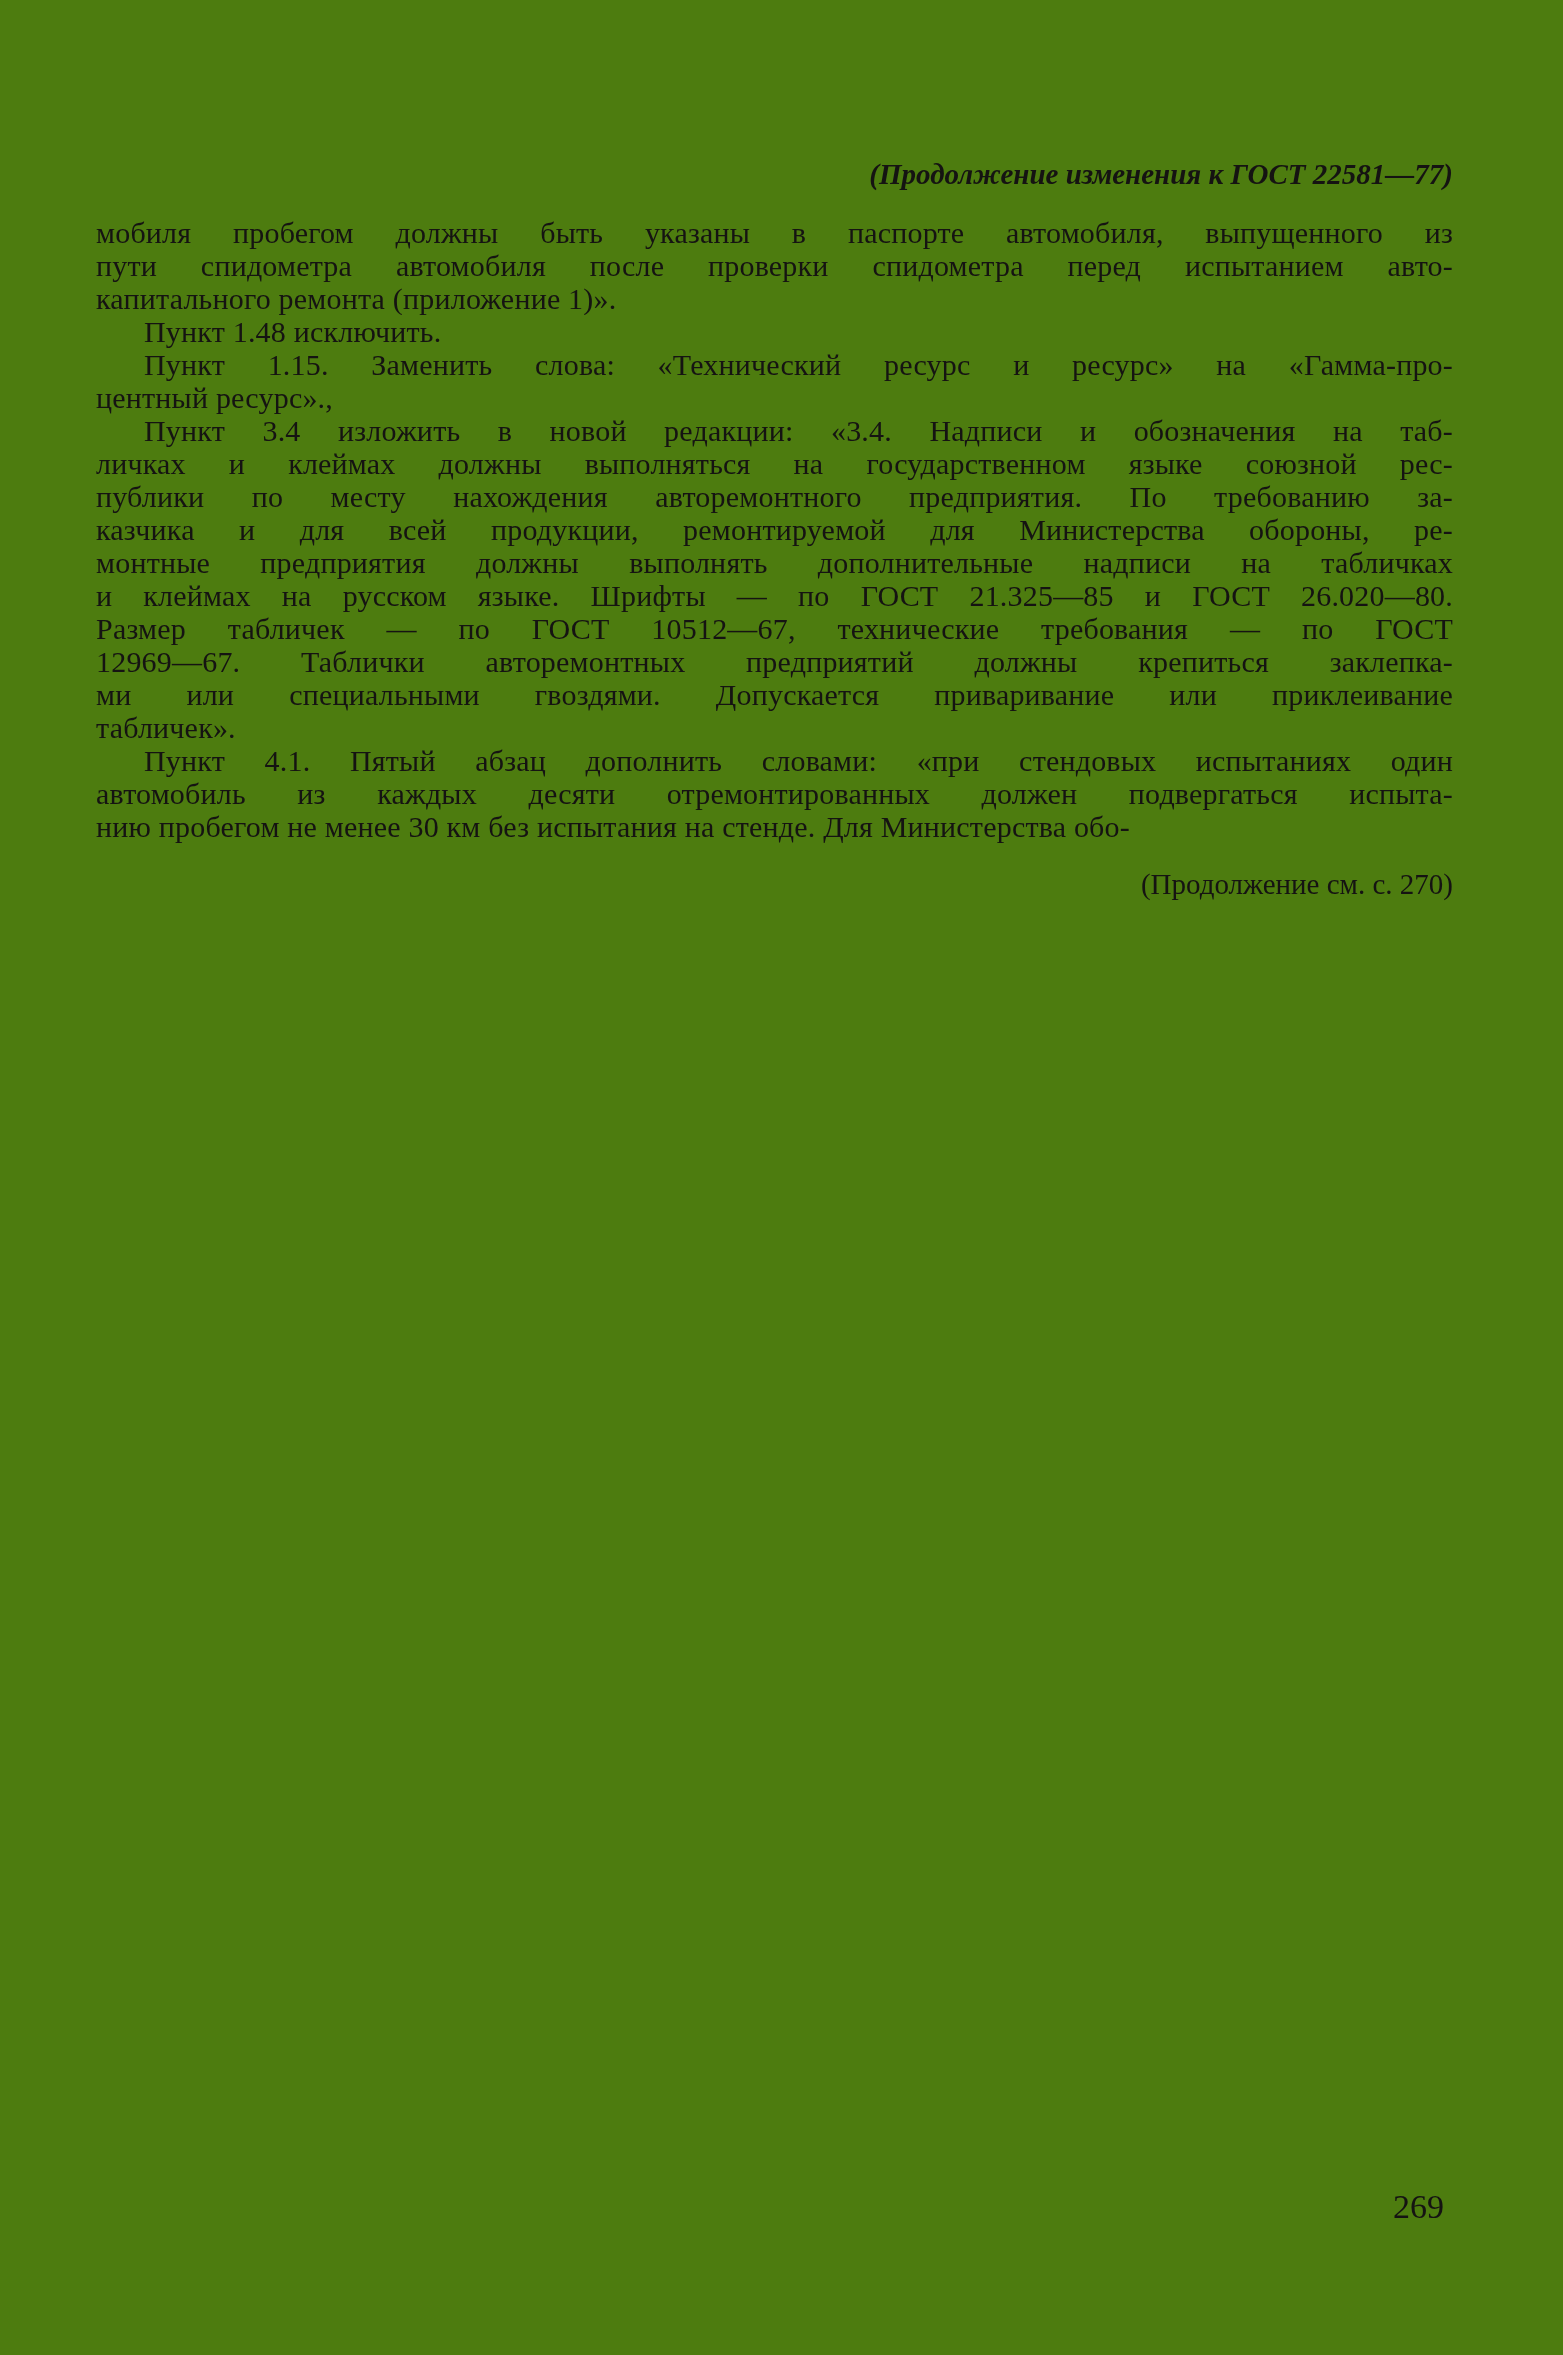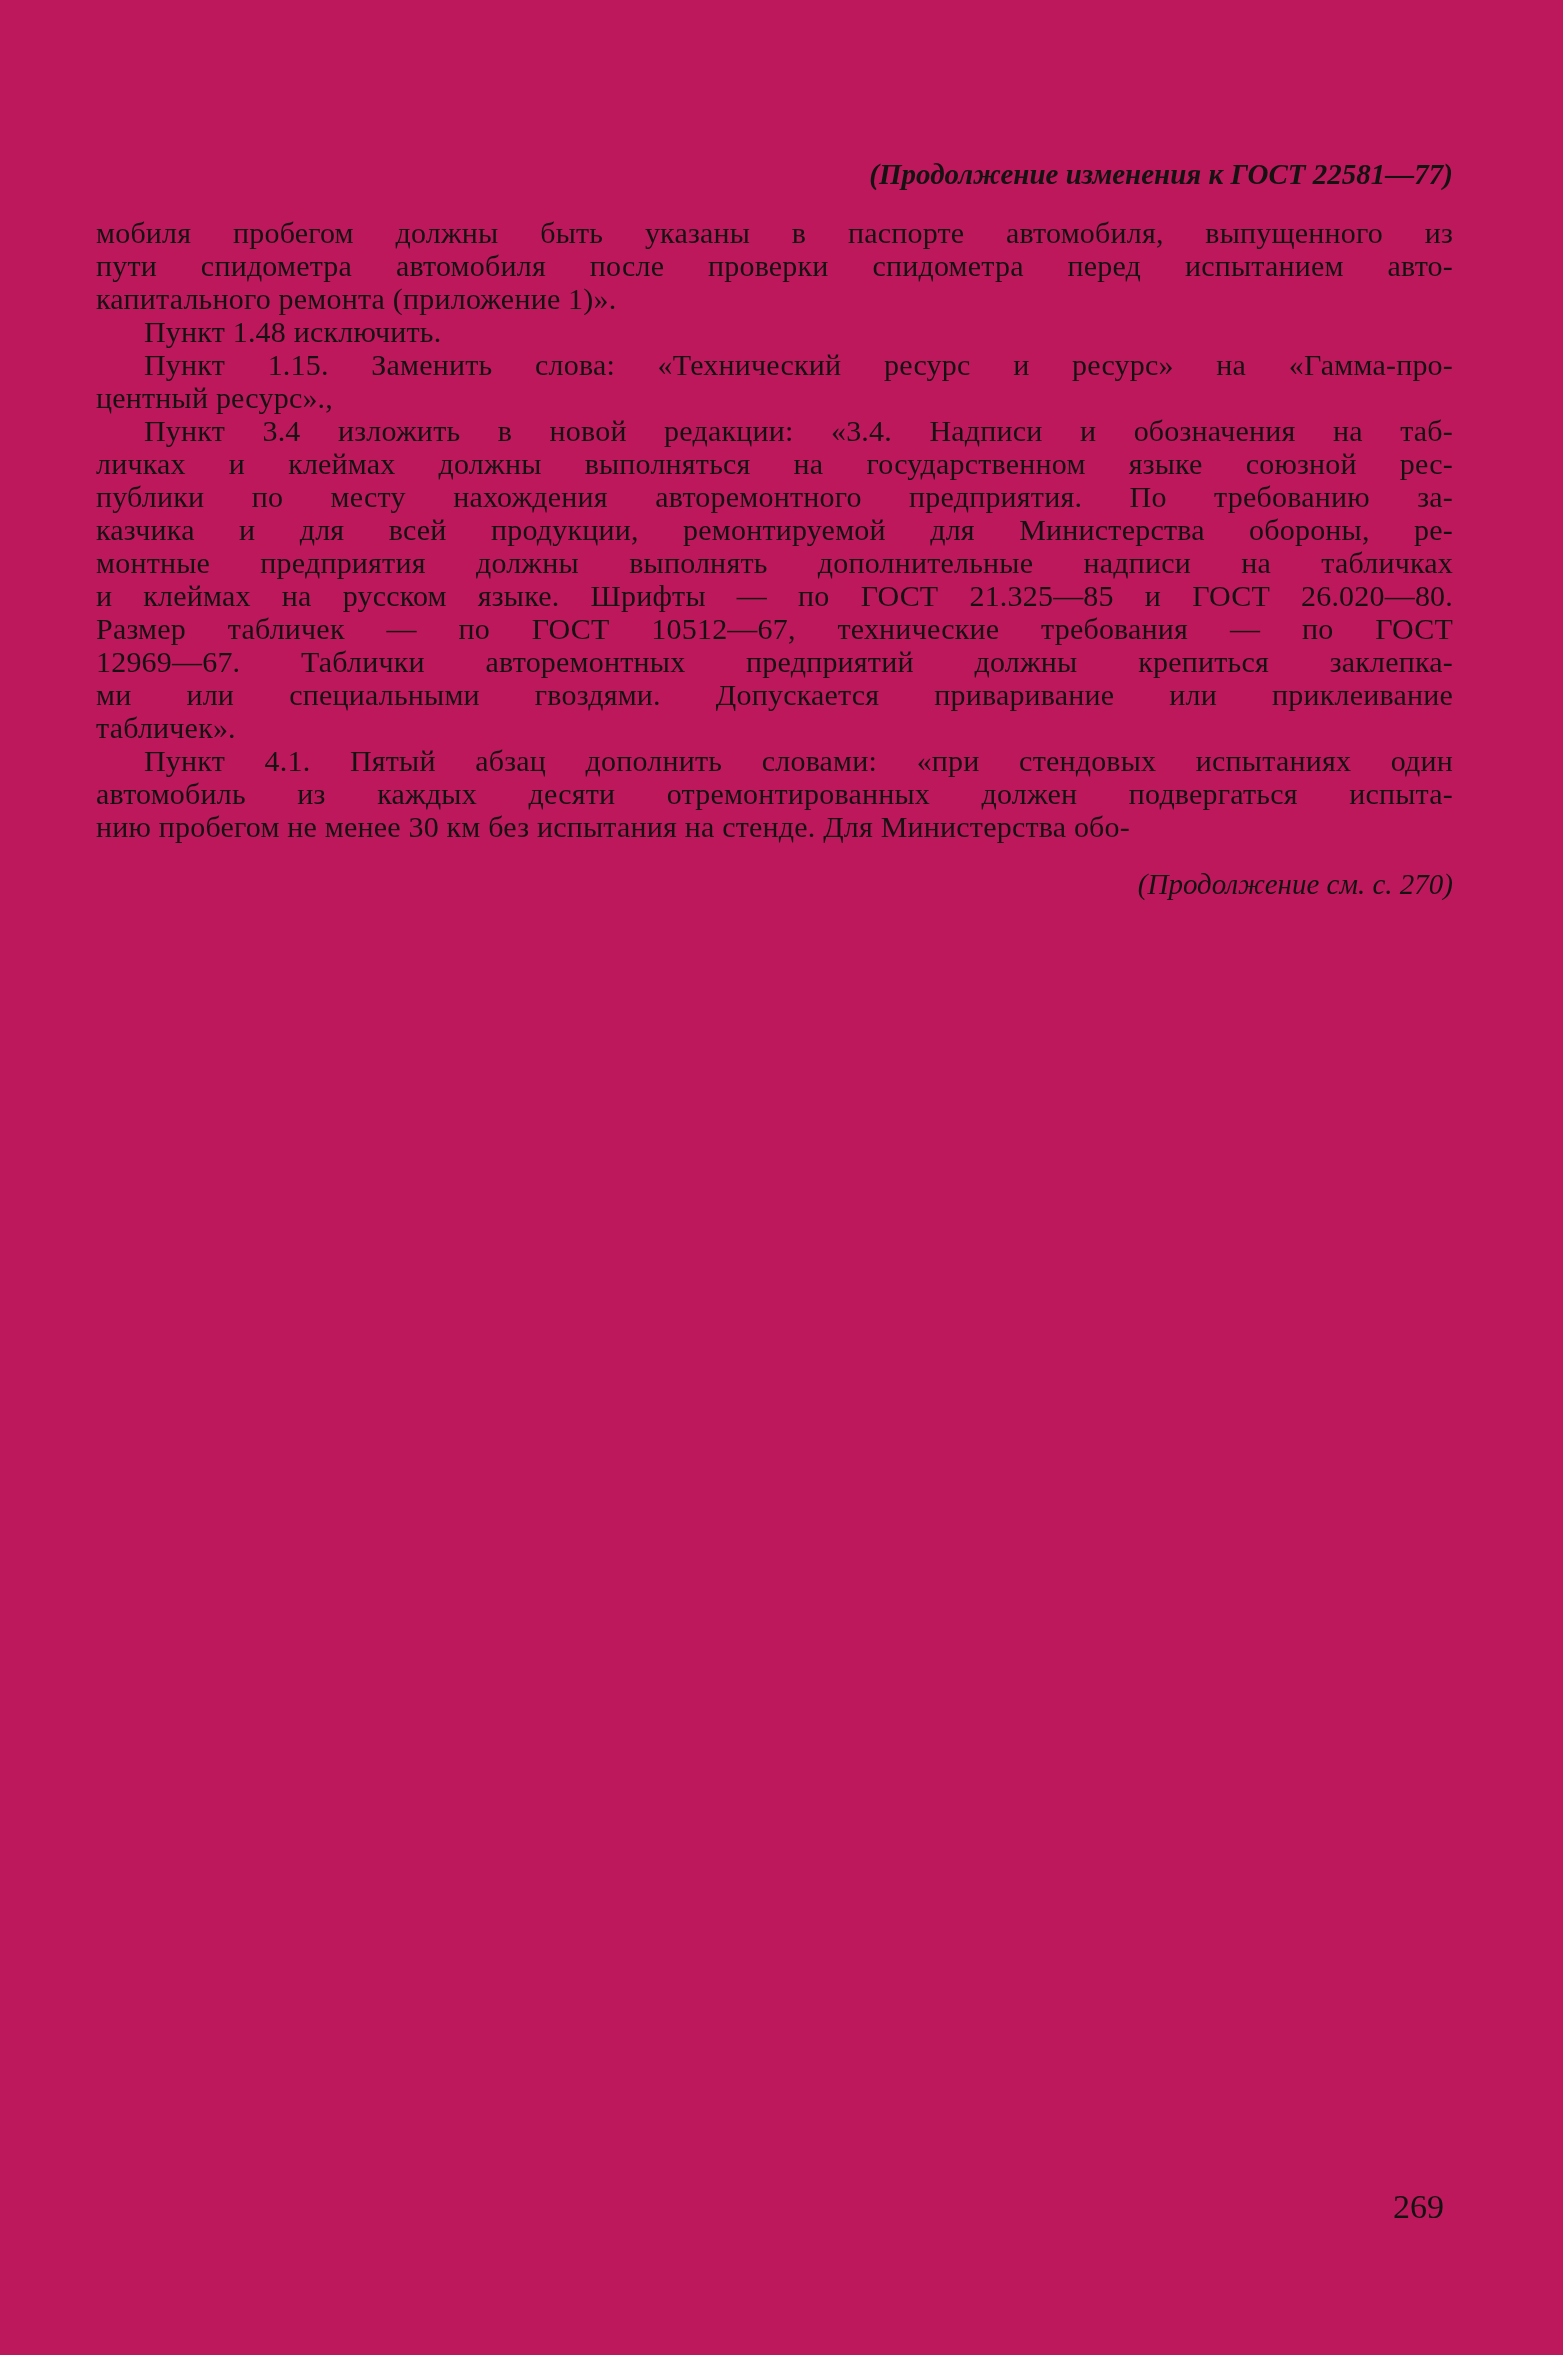--- a/index.html
+++ b/index.html
@@ -5,21 +5,21 @@
   html, body {
     margin: 0;
     padding: 0;
     background: #e8e8e8;
   }
   .page {
     position: relative;
     width: 1563px;
     height: 2356px;
     margin: 0 auto;
-    background: #be185d;
+    background: #4d7c0f;
     color: #151312;
     font-family: "Liberation Serif", "DejaVu Serif", serif;
     overflow: hidden;
   }
   .content {
     position: absolute;
     left: 96px;
     top: 157px;
     width: 1357px;
   }
@@ -44,21 +44,20 @@
     white-space: normal;
     overflow: hidden;
   }
   .line.last {
     text-align-last: left;
   }
   .line.indent {
     text-indent: 48px;
   }
   .footer-note {
-    font-style: italic;
     font-size: 29px;
     line-height: 35px;
     text-align: right;
     white-space: nowrap;
     margin-top: 24px;
   }
   .page-number {
     position: absolute;
     top: 2189px;
     right: 119px;

